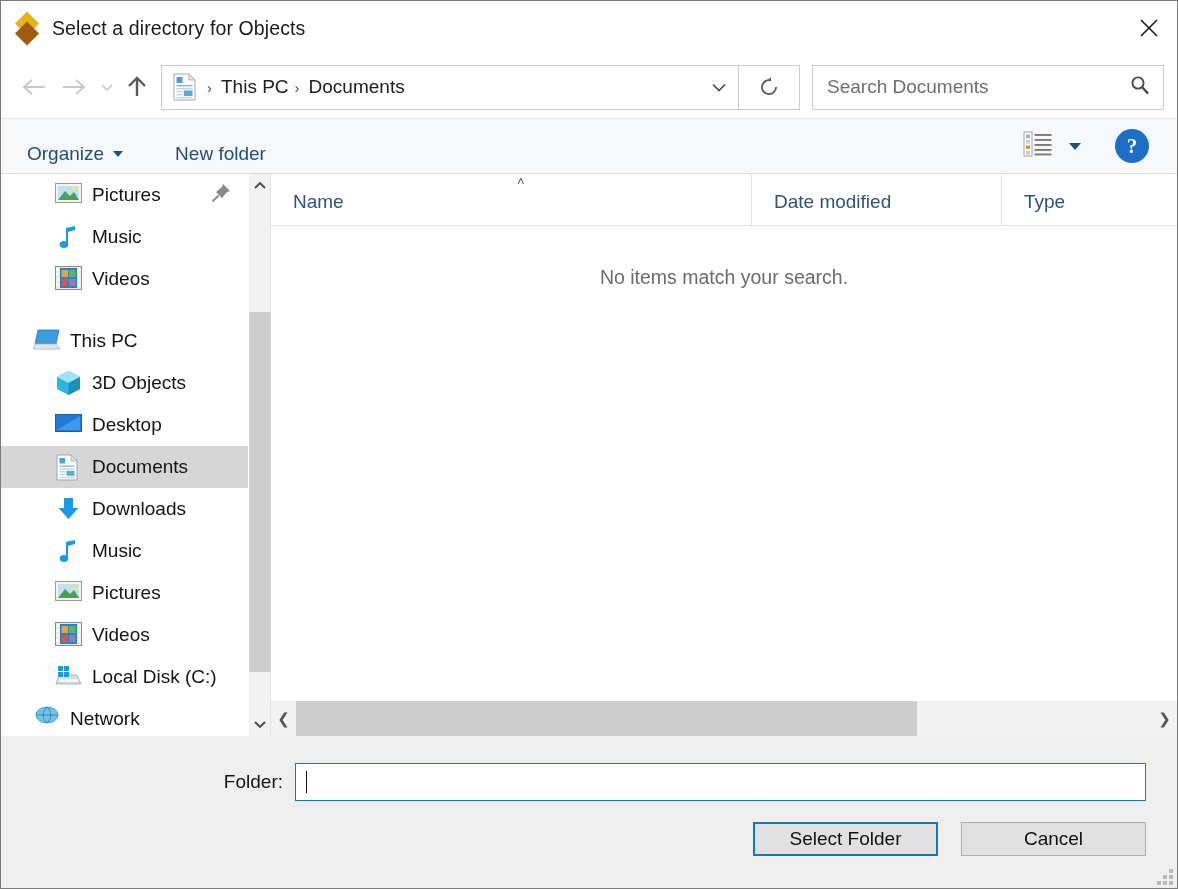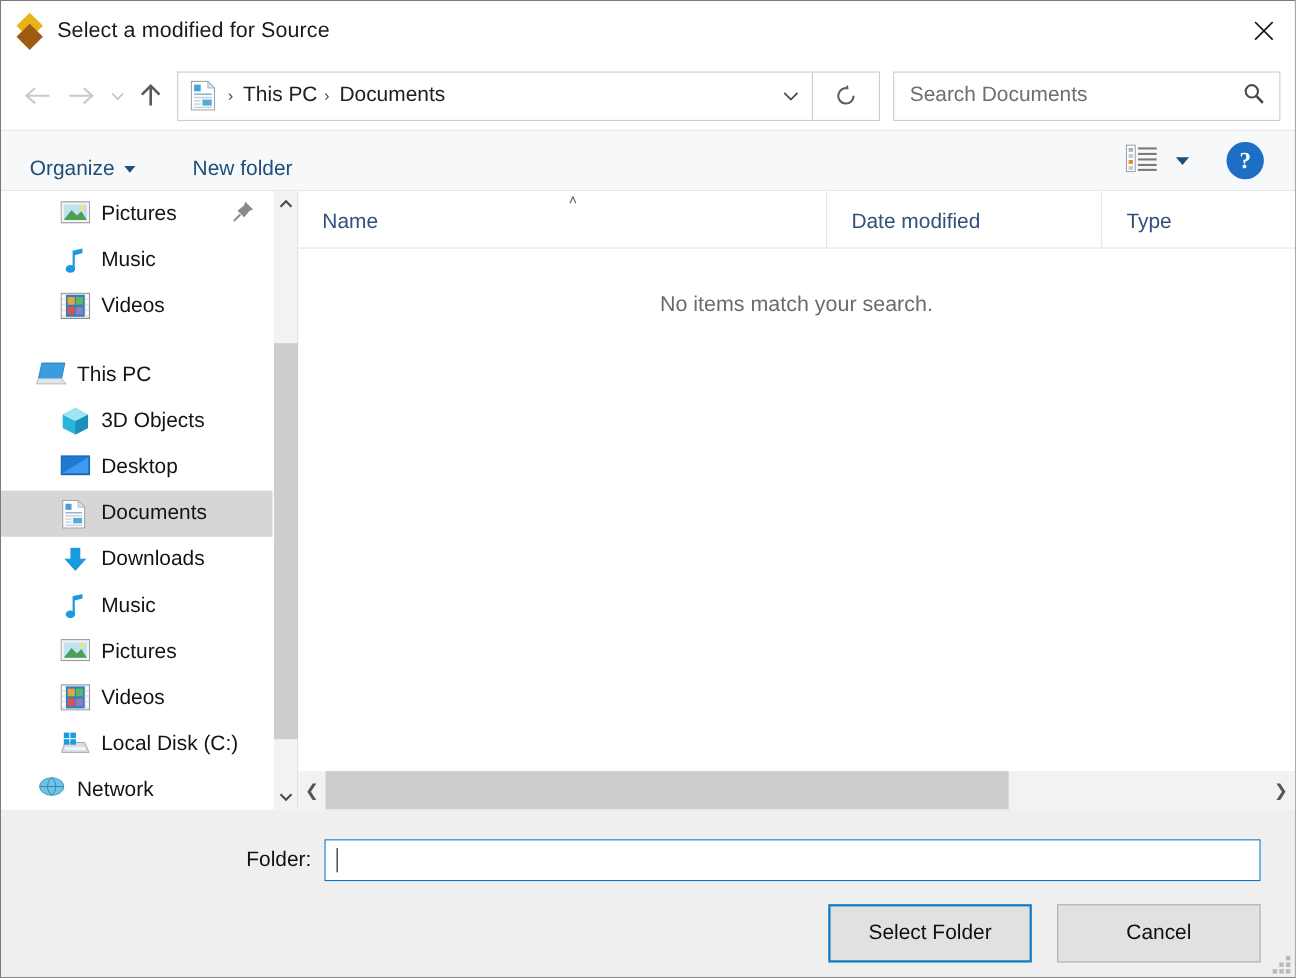--- a/index.html
+++ b/index.html
@@ -384,21 +384,21 @@
     margin-left: 1px;
   }
 
   .btn-row {
     display: flex;
     justify-content: flex-end;
     padding-right: 31px;
     padding-top: 21px;
   }
   .btn {
-    height: 53px;
+    height: 34px;
     width: 185px;
     font-size: 19px;
     color: #101010;
     background: #e1e1e1;
     border: 1px solid #adadad;
     display: flex;
     align-items: center;
     justify-content: center;
     white-space: nowrap;
   }
@@ -424,21 +424,21 @@
 </head>
 <body>
 
 <div id="dialog">
 
   <div class="titlebar">
     <div class="title-icon">
       <span class="diamond-top"></span>
       <span class="diamond-bottom"></span>
     </div>
-    <div class="title-text">Select a modified for Source</div>
+    <div class="title-text">Select a directory for Objects</div>
     <div class="close-btn">
       <svg width="22" height="22" viewBox="0 0 22 22">
         <path d="M3 3 L19 19 M19 3 L3 19" stroke="#1a1a1a" stroke-width="1.6" fill="none"></path>
       </svg>
     </div>
   </div>
 
   <div class="navbar">
 
     <div class="nav-btn arrow-wide">

